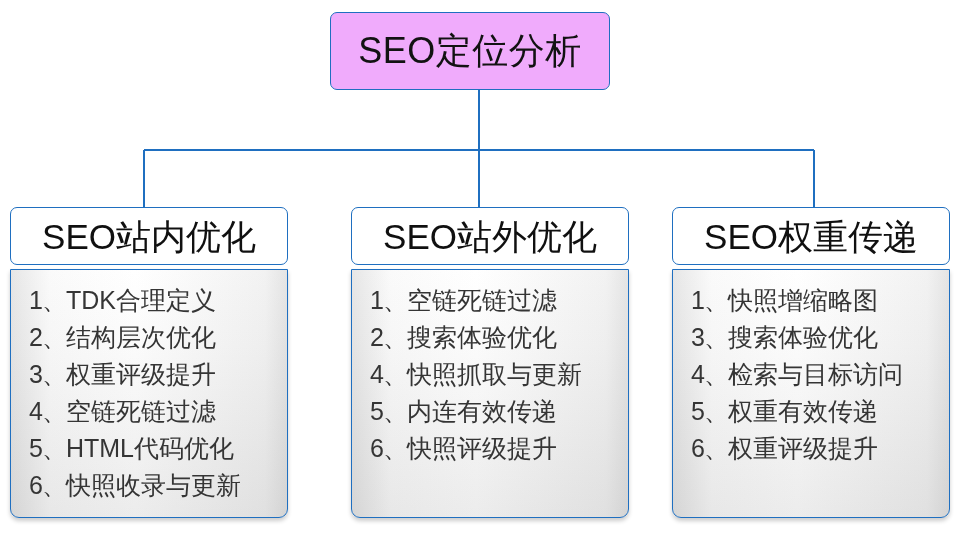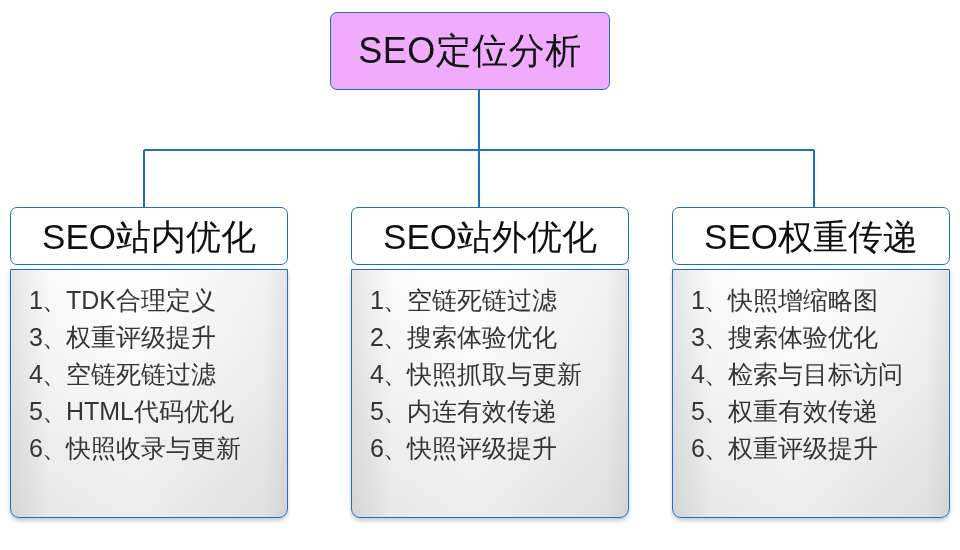--- a/index.html
+++ b/index.html
@@ -133,20 +133,23 @@
   <div class="branch col-1">
     <div class="branch-header">
       <div class="header-title">SEO站内优化</div>
     </div>
     <div class="branch-body">
       <ul class="item-list">
         <li>
           <span class="item-index">1、</span><span class="item-label">TDK合理定义</span>
         </li>
         <li>
+          <span class="item-index">2、</span><span class="item-label">结构层次优化</span>
+        </li>
+        <li>
           <span class="item-index">3、</span><span class="item-label">权重评级提升</span>
         </li>
         <li>
           <span class="item-index">4、</span><span class="item-label">空链死链过滤</span>
         </li>
         <li>
           <span class="item-index">5、</span><span class="item-label">HTML代码优化</span>
         </li>
         <li>
           <span class="item-index">6、</span><span class="item-label">快照收录与更新</span>

